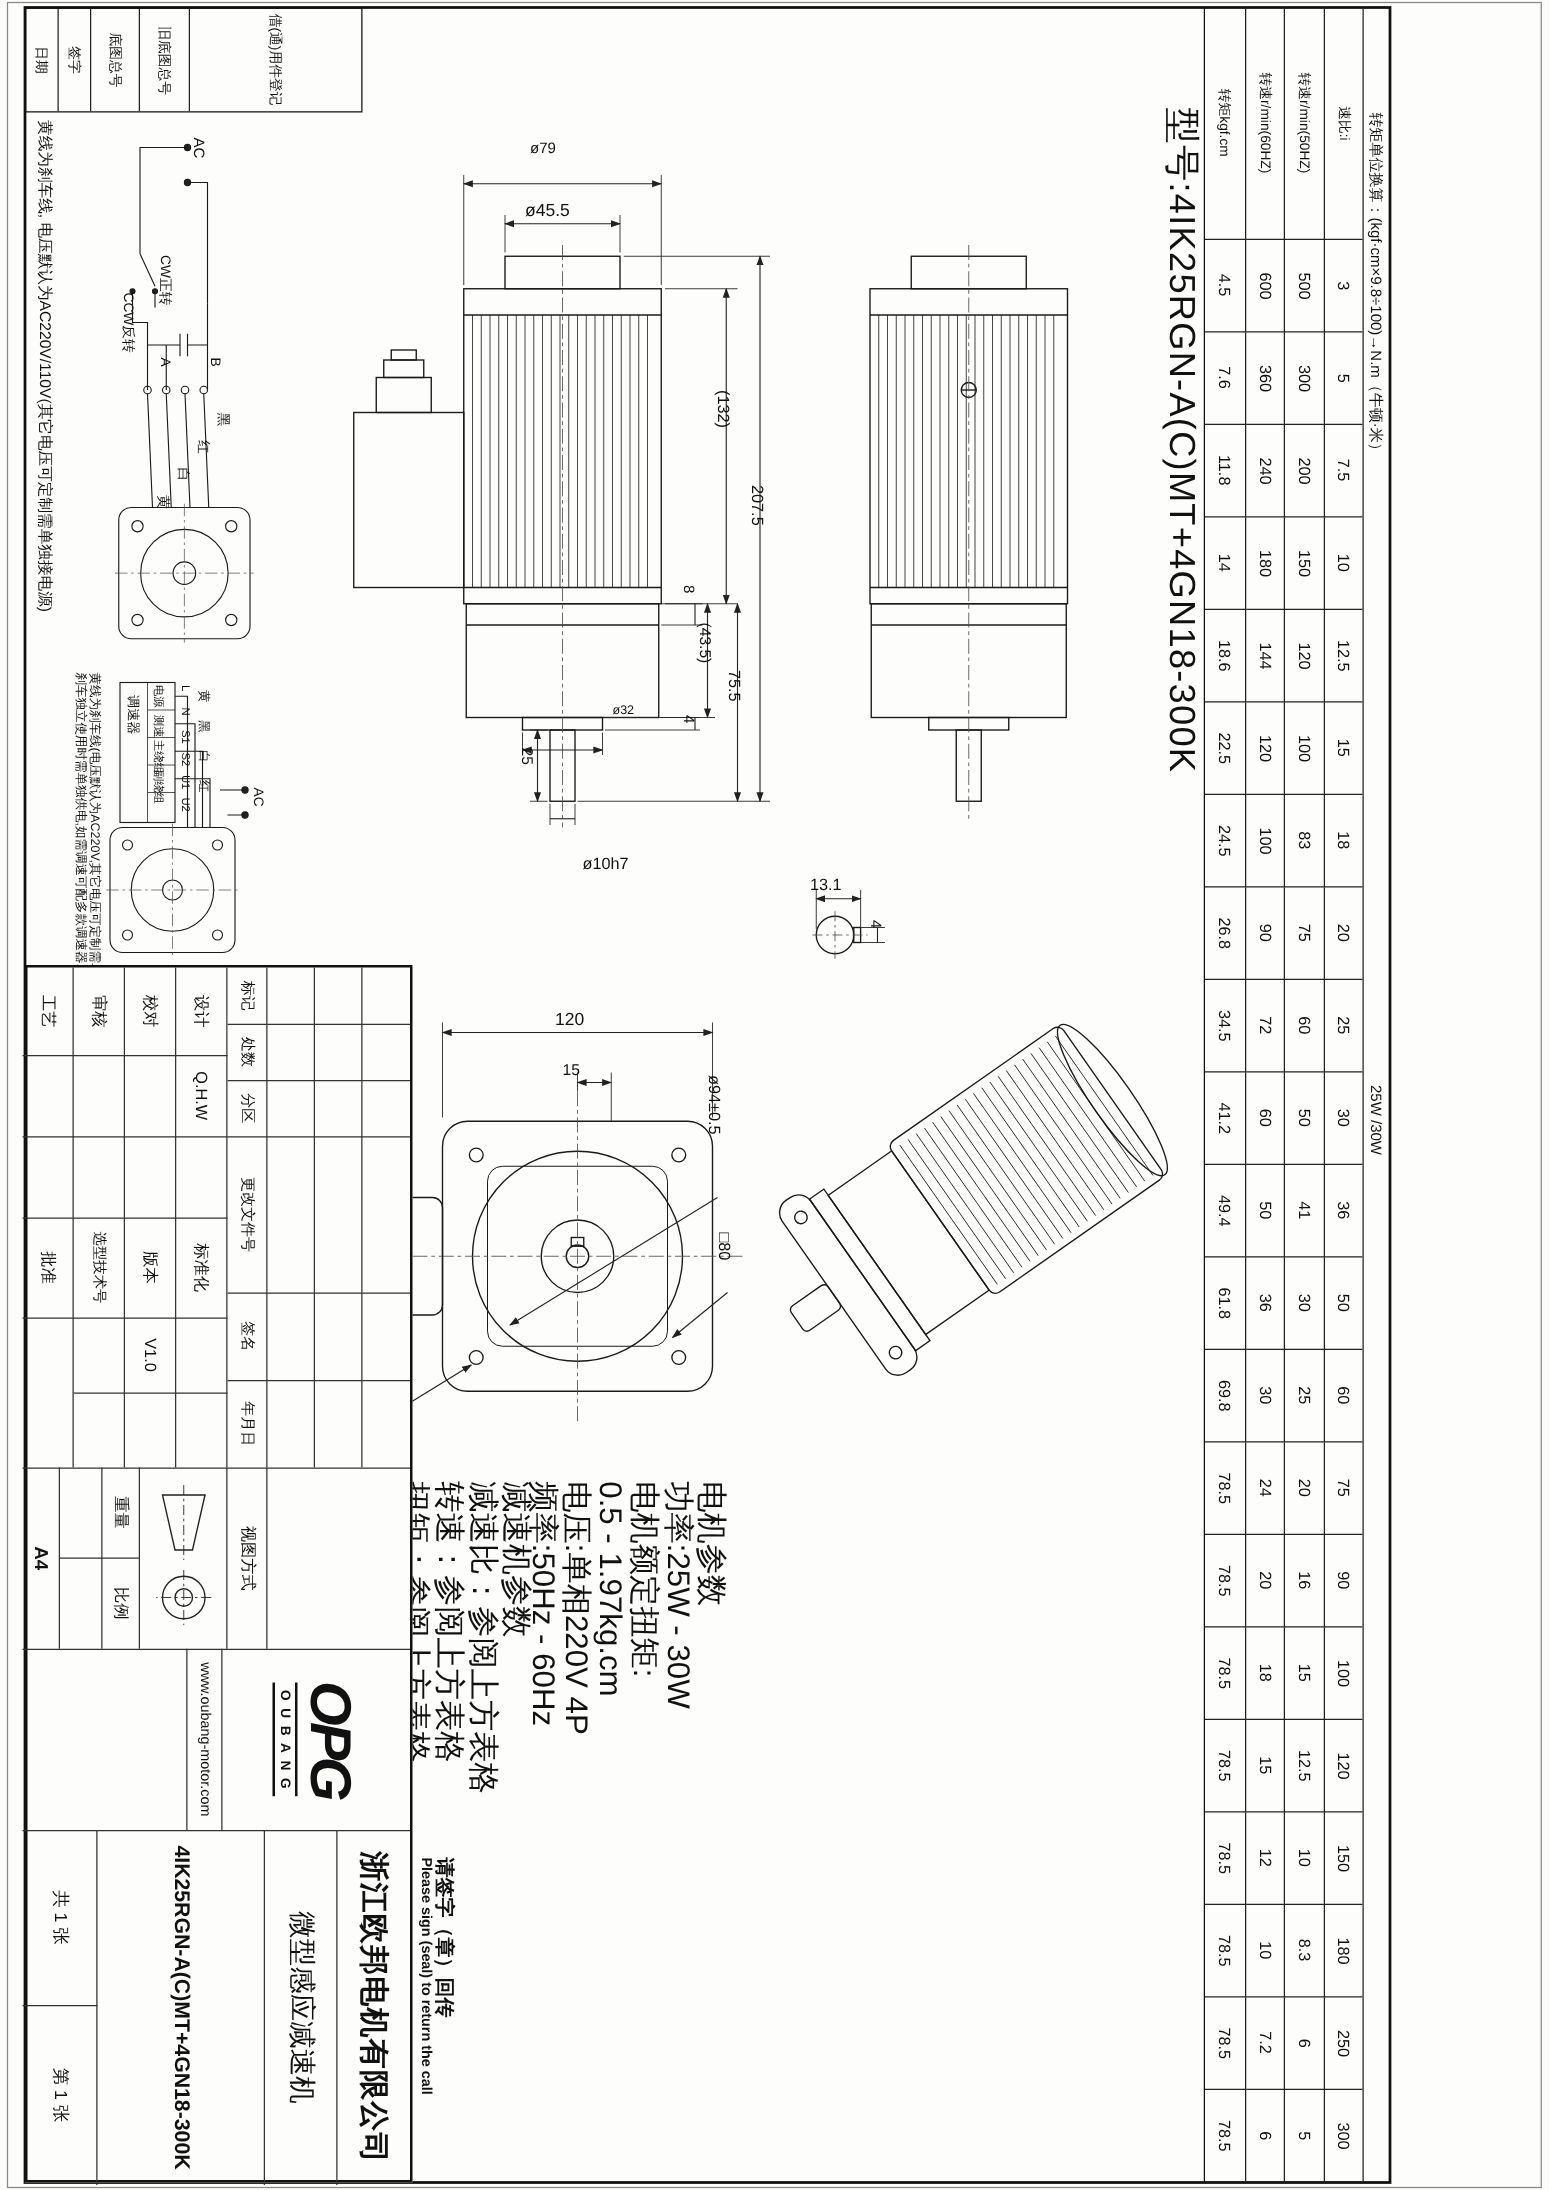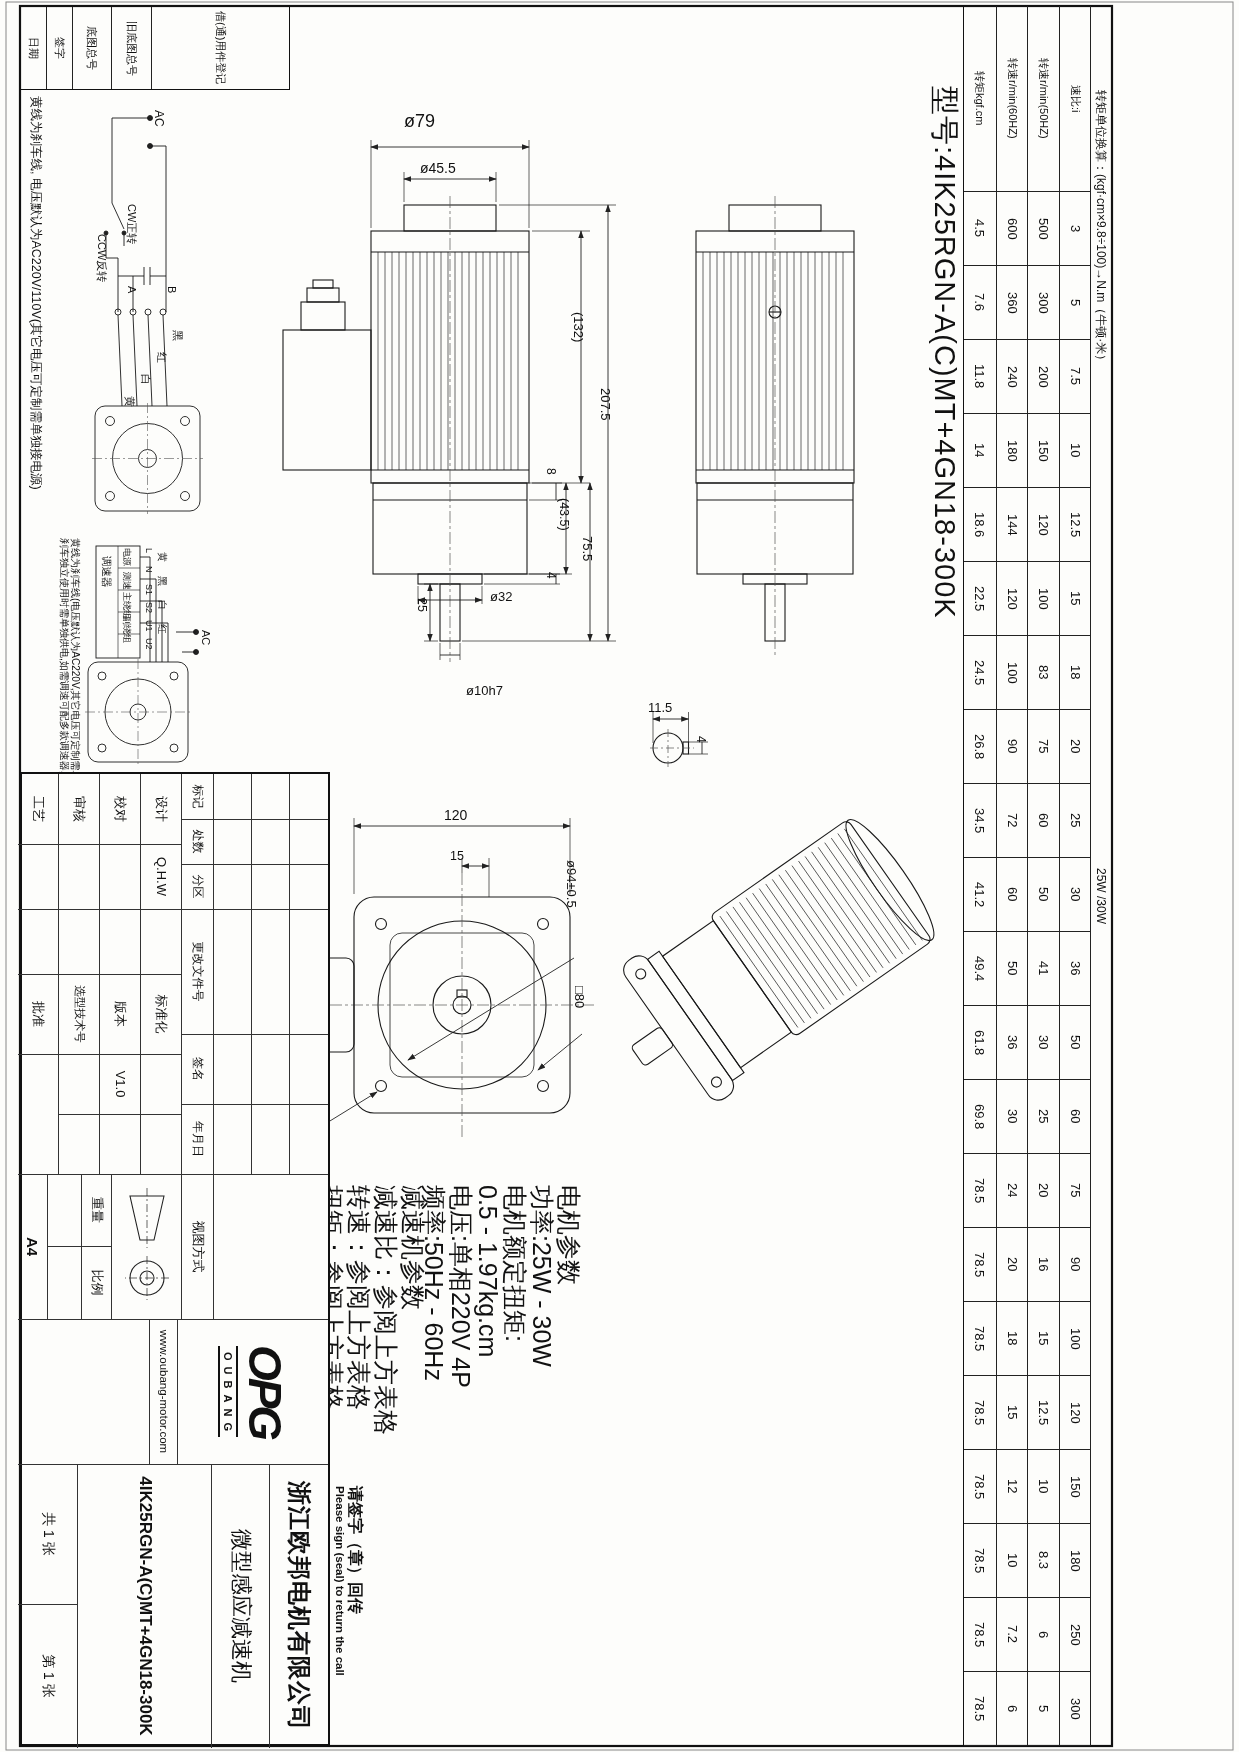--- a/index.html
+++ b/index.html
@@ -245,38 +245,38 @@
   <div class="vt" style="left:143px;top:584px;font-size:9px">S1</div>
   <div class="vt" style="left:143px;top:602px;font-size:9px">S2</div>
   <div class="vt" style="left:143px;top:620px;font-size:9px">U1</div>
   <div class="vt" style="left:143px;top:638px;font-size:9px">U2</div>
   <div class="vt" style="left:157px;top:552px;font-size:10px">黄</div>
   <div class="vt" style="left:157px;top:576px;font-size:10px">黑</div>
   <div class="vt" style="left:157px;top:600px;font-size:10px">白</div>
   <div class="vt" style="left:157px;top:624px;font-size:10px">红</div>
   <div class="vt" style="left:200px;top:630px;font-size:11px">AC</div>
 
-  <div class="t" style="left:404px;top:112px;font-size:18px">ø79</div>
+  <div class="t" style="left:424px;top:112px;font-size:12px">ø79</div>
   <div class="t" style="left:420px;top:161px;font-size:14px">ø45.5</div>
   <div class="vt" style="left:571px;top:312px;font-size:13px">(132)</div>
   <div class="vt" style="left:598px;top:388px;font-size:13px">207.5</div>
   <div class="vt" style="left:544px;top:468px;font-size:12px">8</div>
   <div class="vt" style="left:556px;top:498px;font-size:12.5px">(43.5)</div>
   <div class="vt" style="left:580px;top:536px;font-size:13px">75.5</div>
   <div class="vt" style="left:544px;top:572px;font-size:12px">4</div>
   <div class="vt" style="left:414px;top:598px;font-size:12.5px">25</div>
-  <div class="t" style="left:490px;top:590px;font-size:13px">ø32</div>
+  <div class="t" style="left:490px;top:564px;font-size:10px">ø32</div>
   <div class="t" style="left:466px;top:684px;font-size:13px">ø10h7</div>
   <div class="t" style="left:444px;top:808px;font-size:14px">120</div>
   <div class="t" style="left:450px;top:850px;font-size:12.5px">15</div>
   <div class="vt" style="left:564px;top:860px;font-size:13px">ø94±0.5</div>
   <div class="vt" style="left:572px;top:986px;font-size:13px">□80</div>
   <div class="vt" style="left:238px;top:980px;font-size:13px">50</div>
   <div class="vt" style="left:298px;top:1128px;font-size:12.5px">4-ø5.5</div>
-  <div class="t" style="left:648px;top:701px;font-size:13px">11.5</div>
+  <div class="t" style="left:648px;top:701px;font-size:13px">13.1</div>
   <div class="vt" style="left:694px;top:736px;font-size:12px">4</div>
 
   <div class="vblock" style="left:420px;top:1185px;font-size:25px">
     <div>电机参数</div>
     <div>功率:25W - 30W</div>
     <div>电机额定扭矩:</div>
     <div>0.5 - 1.97kg.cm</div>
     <div>电压:单相220V 4P</div>
     <div>频率:50Hz - 60Hz</div>
   </div>

